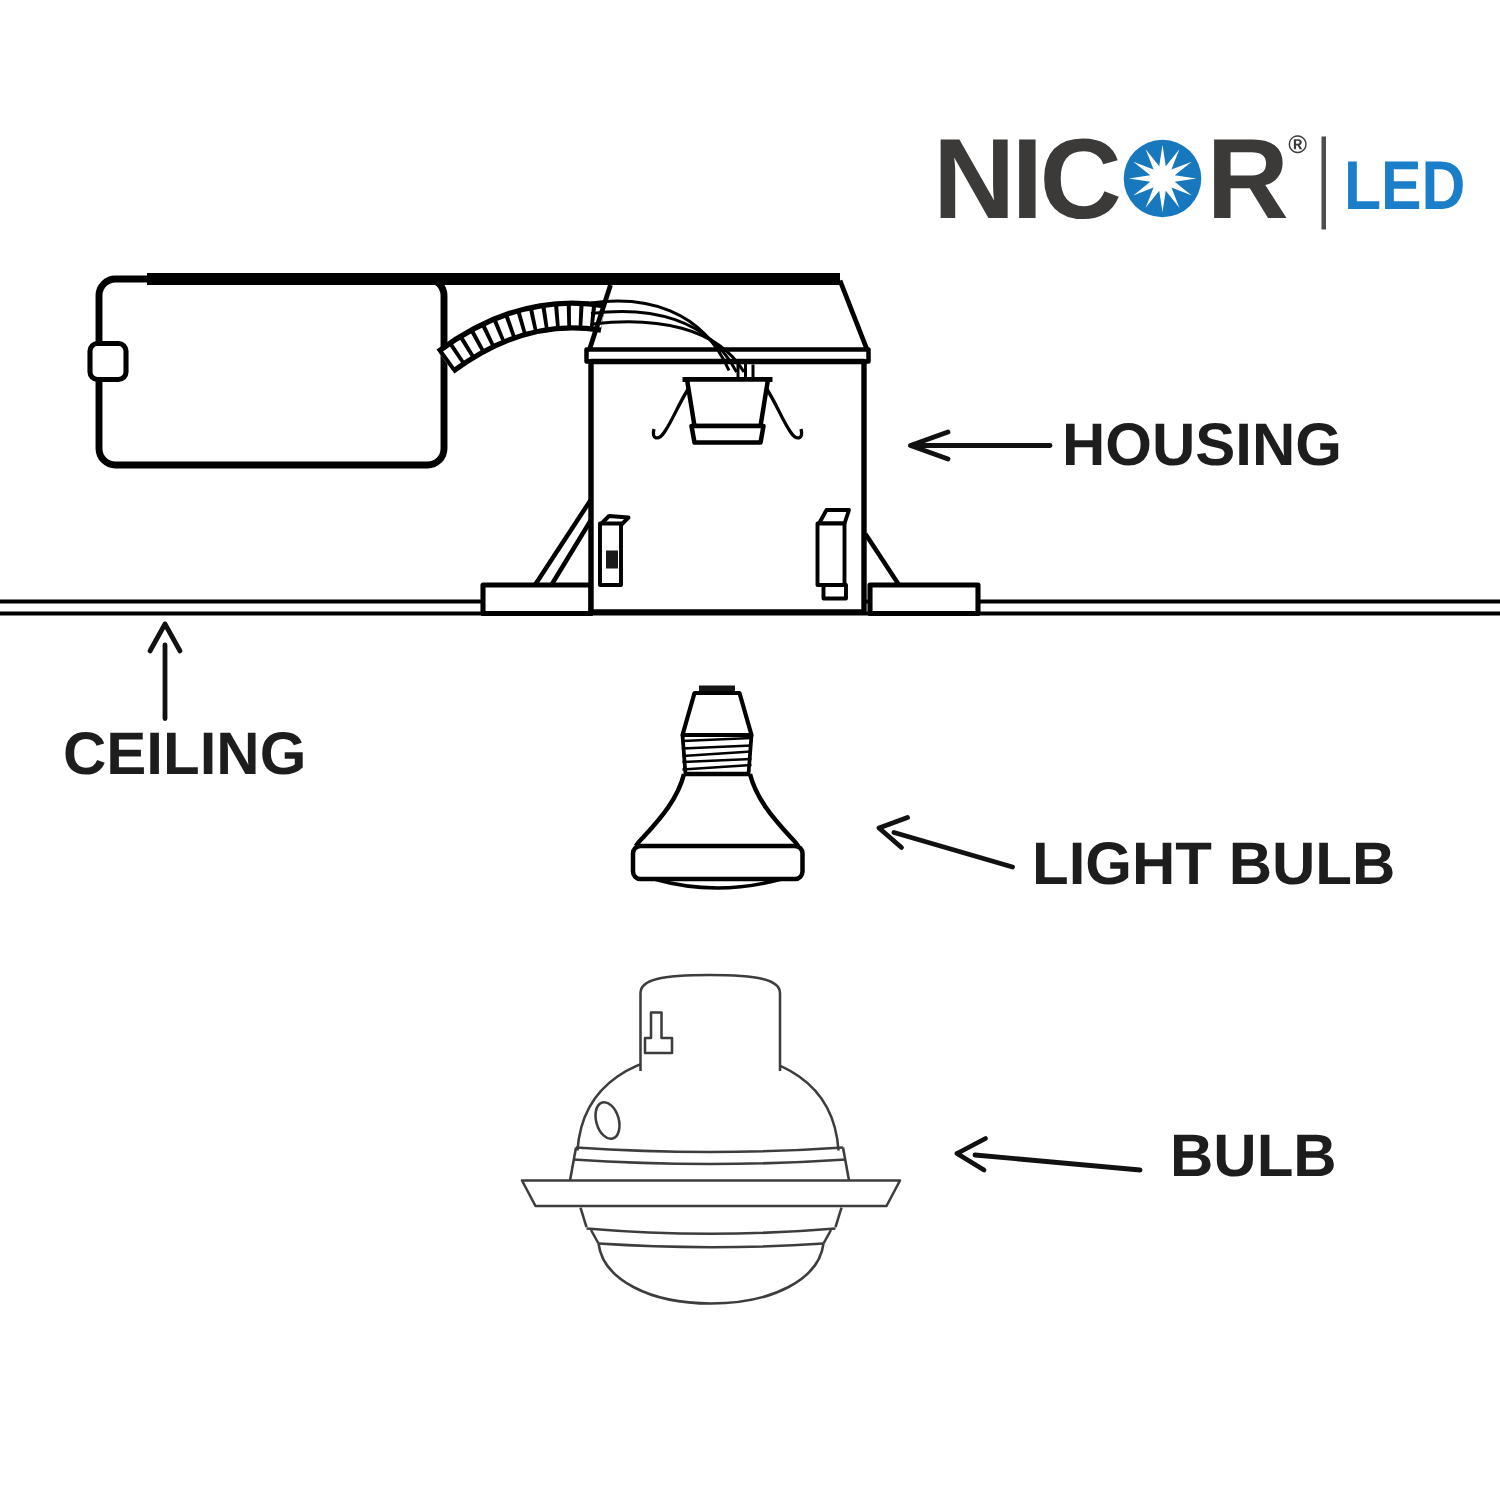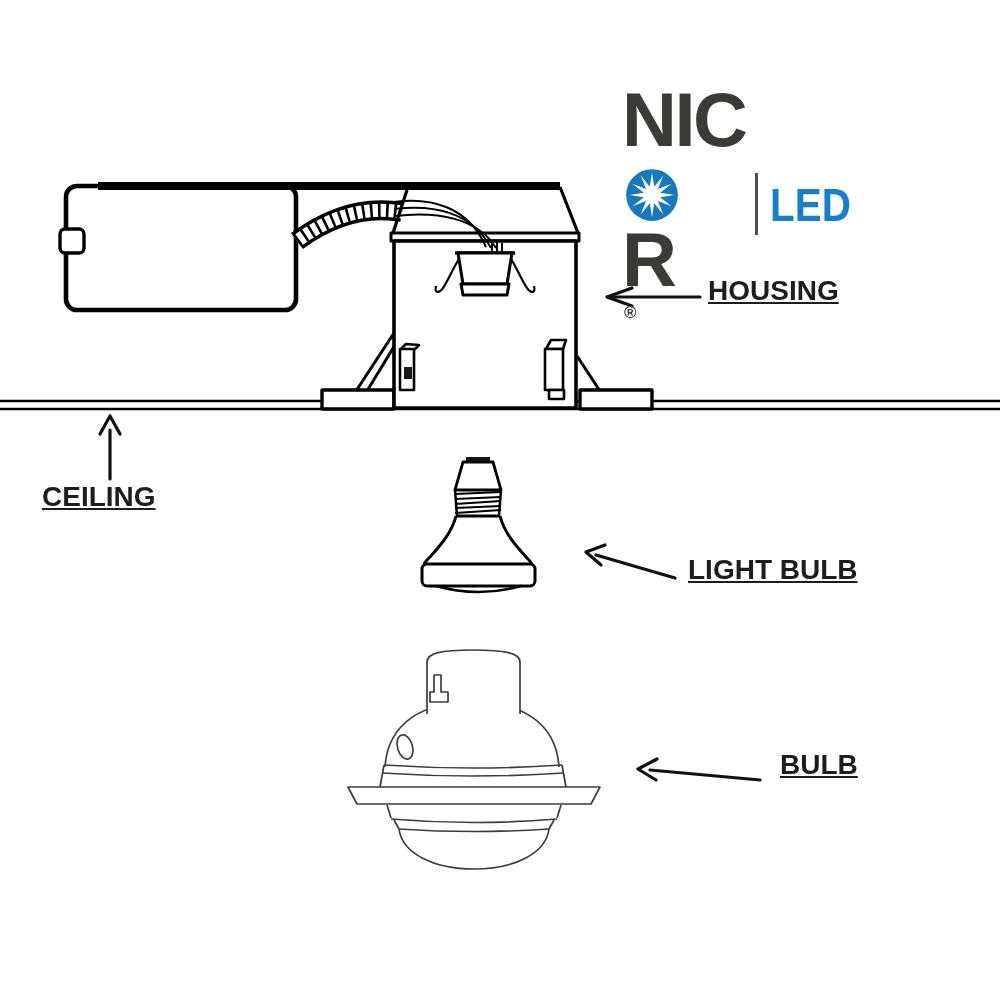--- a/index.html
+++ b/index.html
@@ -4,33 +4,33 @@
 <style>
   html,body{margin:0;padding:0;background:#fff;}
   body{width:1000px;height:1000px;position:relative;overflow:hidden;
        font-family:"Liberation Sans",sans-serif;}
   .stage{position:absolute;inset:0;background:#fff;}
   svg.art{position:absolute;left:0;top:0;width:1000px;height:1000px;}
 
   
   .logo{position:absolute;left:622px;top:82px;display:flex;align-items:center;}
   .brand-row{display:flex;align-items:flex-start;font-weight:bold;font-size:76px;
-             line-height:1;color:#3b3a38;letter-spacing:-2.5px;flex-direction:column;}
+             line-height:1;color:#3b3a38;letter-spacing:-2.5px;}
   .o-wrap{display:flex;align-items:center;}
   .o-wrap svg{width:54px;height:54px;margin:10px 2px 0 3px;}
   .reg{font-weight:bold;font-size:17px;line-height:1;letter-spacing:0;
        margin:6px 0 0 2px;color:#3b3a38;}
   .logo-divider{width:3px;height:62px;background:#4d4d4d;margin:4px 12px 0 10px;}
   .led-text{font-weight:bold;font-size:46px;line-height:1;color:#1b7ec9;
             letter-spacing:0;transform:scaleX(.88);transform-origin:left center;
             margin-top:6px;}
 
   
-  .lbl{position:absolute;font-weight:bold;font-size:28px;line-height:1;
-       color:#1d1d1d;white-space:nowrap;letter-spacing:0;text-decoration:underline;}
+  .lbl{position:absolute;font-weight:bold;font-size:40px;line-height:1;
+       color:#1d1d1d;white-space:nowrap;letter-spacing:0;}
   .lbl-housing{left:708px;top:277px;}
   .lbl-ceiling{left:42px;top:483px;}
   .lbl-bulb{left:688px;top:556px;}
   .lbl-trim{left:780px;top:751px;}
 </style>
 </head>
 <body>
 
 <div class="stage">
 

